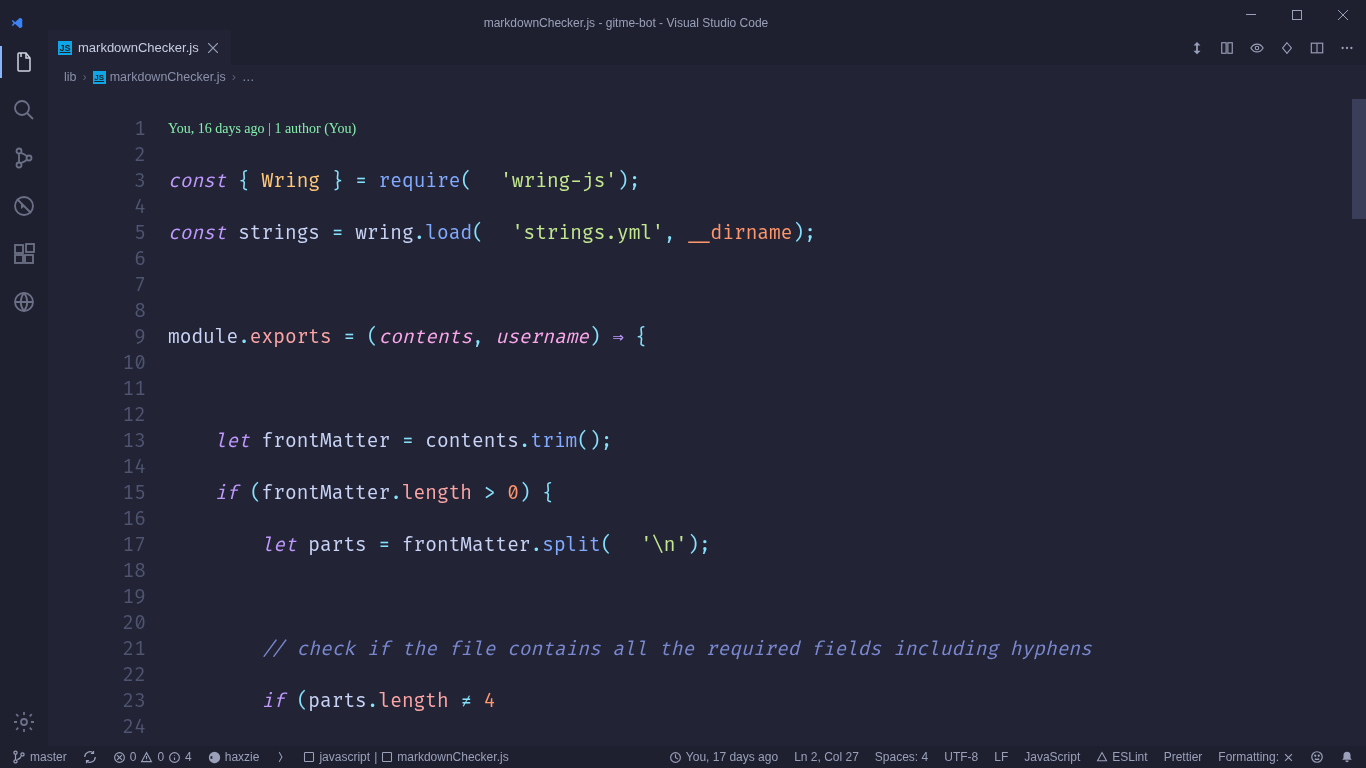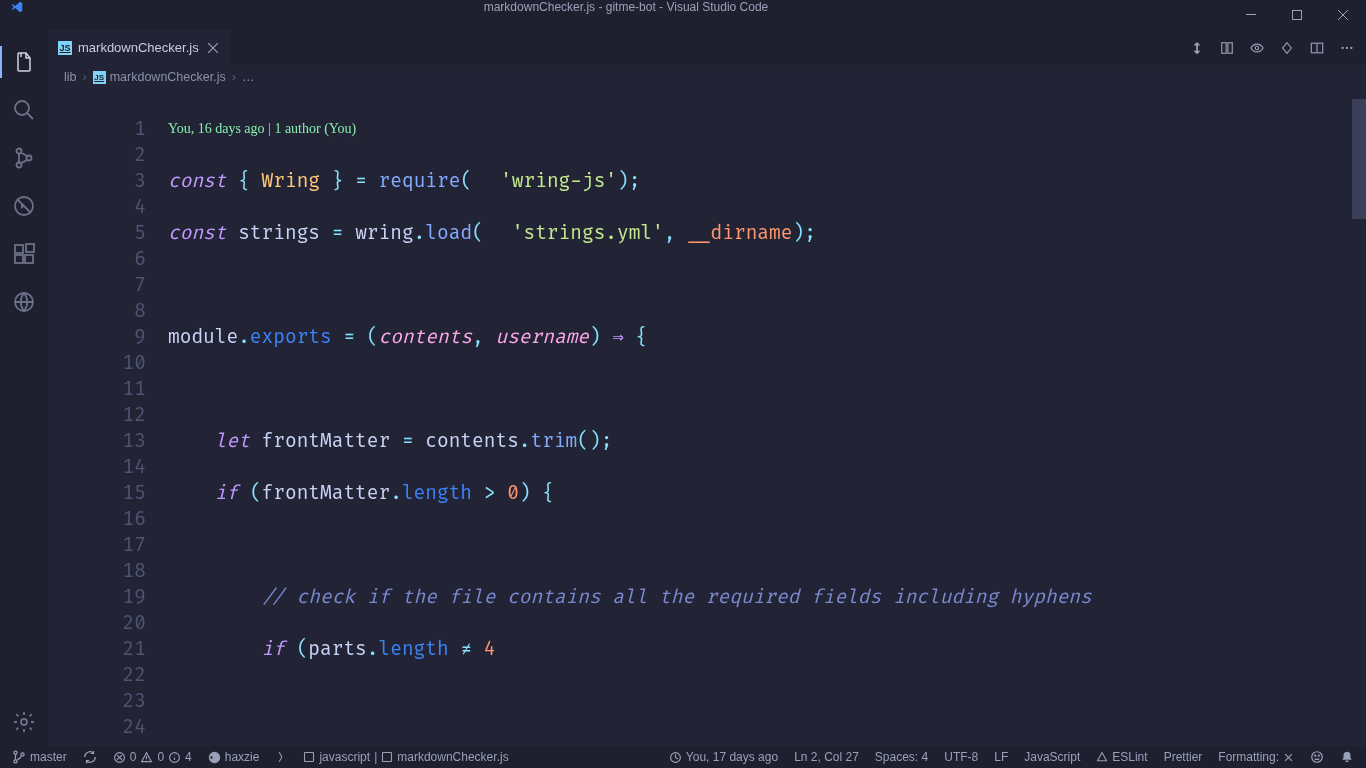--- a/index.html
+++ b/index.html
@@ -11,21 +11,21 @@
   width: 1366px;
   height: 768px;
   overflow: hidden;
   display: flex;
   flex-direction: column;
 }
 .titlebar {
   height: 30px;
   background: #1e2030;
   display: flex;
-  align-items: flex-start;
+  align-items: flex-end;
   justify-content: space-between;
   -webkit-app-region: drag;
 }
 .titlebar-left { display: flex; align-items: center; padding-left: 10px; }
 .titlebar-center { color: #9aa0b8; font-size: 12px; }
 .titlebar-right { display: flex; }
 .win-btn { width: 46px; height: 30px; display: flex; align-items: center; justify-content: center; color: #9aa0b8; }
 .main-row { flex: 1; display: flex; min-height: 0; }
 .activity-bar {
   width: 48px;
@@ -63,21 +63,21 @@
 .tab {
   display: flex;
   align-items: center;
   padding: 0 10px;
   background: #222436;
   color: #c8cce0;
   font-size: 13px;
   gap: 6px;
   border-right: 1px solid #1e2030;
 }
-.js-icon { width: 14px; height: 14px; background: #7dd3fc; display: flex; align-items: center; justify-content: center; font-size: 9px; color: #222; font-weight: bold; text-decoration: underline; }
+.js-icon { width: 14px; height: 14px; background: #0ea5e9; display: flex; align-items: center; justify-content: center; font-size: 9px; color: #222; font-weight: bold; text-decoration: underline; }
 .tab-close { width: 16px; height: 16px; display:flex; align-items:center; justify-content:center; color: #9aa0b8; }
 .tab-actions { margin-left:auto; display:flex; align-items:center; gap: 16px; padding-right: 12px; color:#9aa0b8; }
 .breadcrumb {
   height: 24px;
   background: #222436;
   display: flex;
   align-items: center;
   padding: 0 16px;
   font-size: 12.5px;
   color: #8a90aa;
@@ -113,21 +113,21 @@
 
 
 .kw { color: #c099ff; font-style: italic; }
 .pn { color: #86e1fc; }
 .op { color: #86e1fc; }
 .vr { color: #c8d3f5; }
 .cn { color: #ffc777; }
 .fn { color: #82aaff; margin-top: 16px; }
 .st { color: #c3e88d; margin-left: 28px; }
 .nm { color: #ff966c; }
-.pr { color: #3b82f6; }
+.pr { color: #fca5a5; }
 .pa { color: #fca7ea; font-style: italic; }
 .cm { color: #7a88cf; font-style: italic; }
 .arw { color: #c099ff; }
 .bl { color: #ff966c; }
 
 .statusbar {
   height: 22px;
   background: #1e2030;
   display: flex;
   align-items: center;
@@ -315,20 +315,21 @@
       </div>
       <div class="code-area">
 <div class="codelens">You, 16 days ago | 1 author (You)</div>
 <div class="code-line"><span class="kw">const</span> <span class="pn">{</span> <span class="cn">Wring</span> <span class="pn">}</span> <span class="op">=</span> <span class="fn">require</span><span class="pn">(</span><span class="st">'wring-js'</span><span class="pn">);</span></div>
 <div class="code-line"><span class="kw">const</span> <span class="vr">strings</span> <span class="op">=</span> <span class="vr">wring</span><span class="pn">.</span><span class="fn">load</span><span class="pn">(</span><span class="st">'strings.yml'</span><span class="pn">,</span> <span class="bl">__dirname</span><span class="pn">);</span></div>
 <div class="code-line"></div>
 <div class="code-line"><span class="vr">module</span><span class="pn">.</span><span class="pr">exports</span> <span class="op">=</span> <span class="pn">(</span><span class="pa">contents</span><span class="pn">,</span> <span class="pa">username</span><span class="pn">)</span> <span class="arw">⇒</span> <span class="pn">{</span></div>
 <div class="code-line"></div>
 <div class="code-line">    <span class="kw">let</span> <span class="vr">frontMatter</span> <span class="op">=</span> <span class="vr">contents</span><span class="pn">.</span><span class="fn">trim</span><span class="pn">();</span></div>
 <div class="code-line">    <span class="kw">if</span> <span class="pn">(</span><span class="vr">frontMatter</span><span class="pn">.</span><span class="pr">length</span> <span class="op">&gt;</span> <span class="nm">0</span><span class="pn">)</span> <span class="pn">{</span></div>
+<div class="code-line">        <span class="kw">let</span> <span class="vr">parts</span> <span class="op">=</span> <span class="vr">frontMatter</span><span class="pn">.</span><span class="fn">split</span><span class="pn">(</span><span class="st">'\n'</span><span class="pn">);</span></div>
 <div class="code-line"></div>
 <div class="code-line">        <span class="cm">// check if the file contains all the required fields including hyphens</span></div>
 <div class="code-line">        <span class="kw">if</span> <span class="pn">(</span><span class="vr">parts</span><span class="pn">.</span><span class="pr">length</span> <span class="op">≠</span> <span class="nm">4</span></div>
 
 
 
 
 
 
 

